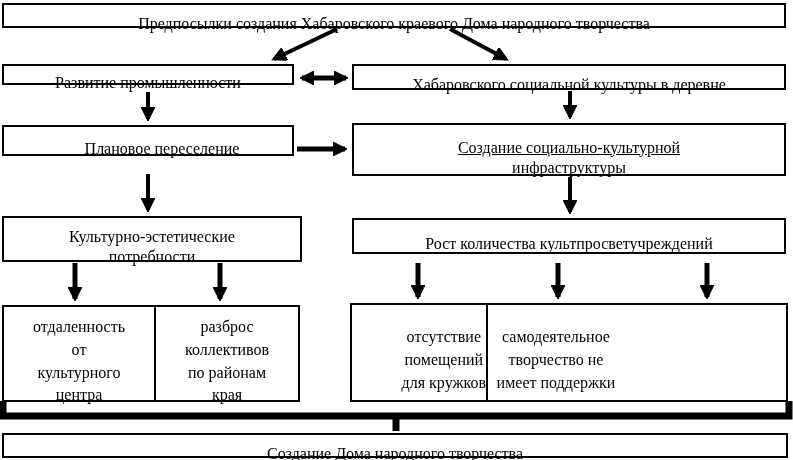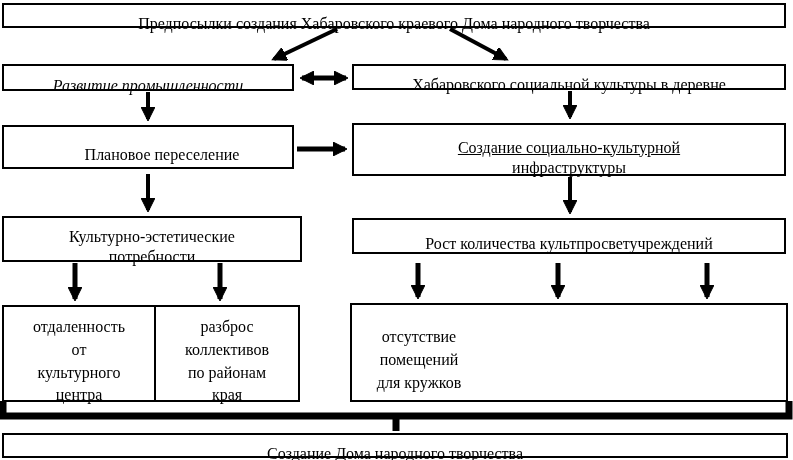--- a/index.html
+++ b/index.html
@@ -9,37 +9,37 @@
     overflow:hidden;
   }
   .connectors { position:absolute; left:0; top:0; width:793px; height:460px; }
   .box {
     position:absolute; box-sizing:border-box; border:2px solid #000; background:#fff;
     display:flex; align-items:center; justify-content:center; text-align:center;
     font-size:16px; line-height:1.25;
   }
   .label { white-space:pre-line;margin-top:16px; }
   .b-title   { left:2px;   top:3px;   width:784px; height:25px; }
-  .b-industry{ left:2px;   top:64px;  width:292px; height:27px;font-style:italic; }
+  .b-industry{ left:2px;   top:64px;  width:292px; height:21px; }
   .b-reorg   { left:352px; top:64px;  width:434px; height:26px; }
-  .b-resettle{ left:2px;   top:125px; width:292px; height:44px;padding-left:28px; }
+  .b-resettle{ left:2px;   top:125px; width:292px; height:31px;padding-left:28px; }
   .b-infra   { left:352px; top:123px; width:434px; height:53px;text-decoration:underline; }
   .b-needs   { left:2px;   top:216px; width:300px; height:46px; }
   .b-growth  { left:352px; top:218px; width:434px; height:36px; }
   .b-result  { left:2px;   top:433px; width:786px; height:25px; }
   .group { padding:0; align-items:stretch; justify-content:flex-start; }
   .g-left  { left:2px;   top:305px; width:298px; height:97px; }
   .g-right { left:350px; top:303px; width:438px; height:99px; }
   .cell {
     display:flex; align-items:center; justify-content:center; text-align:center;
     box-sizing:border-box; flex:1 1 auto; line-height:1.42; font-size:16px;
   }
   .cell + .cell { border-left:2px solid #000; }
   .g-left  .cell:nth-child(1){ flex:0 0 150px; }
-  .g-right .cell:nth-child(1){ flex:0 0 134px; }
+  .g-right .cell:nth-child(1){ flex:0 0 134px;justify-content:flex-end; }
   .g-right .cell:nth-child(2){ flex:0 0 138px; }
   svg line, svg path { stroke:#000; }
 </style>
 </head>
 <body>
 
 <div class="canvas">
 
   <svg class="connectors" width="793" height="460" viewBox="0 0 793 460" xmlns="http://www.w3.org/2000/svg">
     <defs>
@@ -117,19 +117,24 @@
 края</span>
     </div>
   </div>
 
   <div class="box group g-right">
     <div class="cell">
       <span class="label">отсутствие
 помещений
 для кружков</span>
     </div>
+    <div class="cell">
+      <span class="label">самодеятельное
+творчество не
+имеет поддержки</span>
+    </div>
   </div>
 
   <div class="box b-result">
     <span class="label">Создание Дома народного творчества</span>
   </div>
 
 </div>
 
 </body></html>

